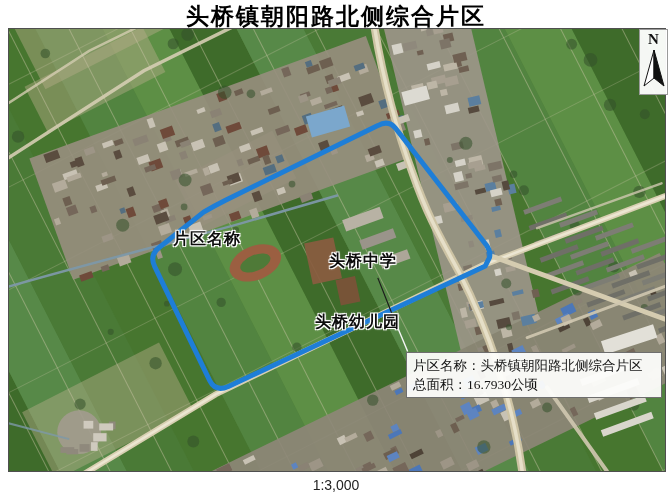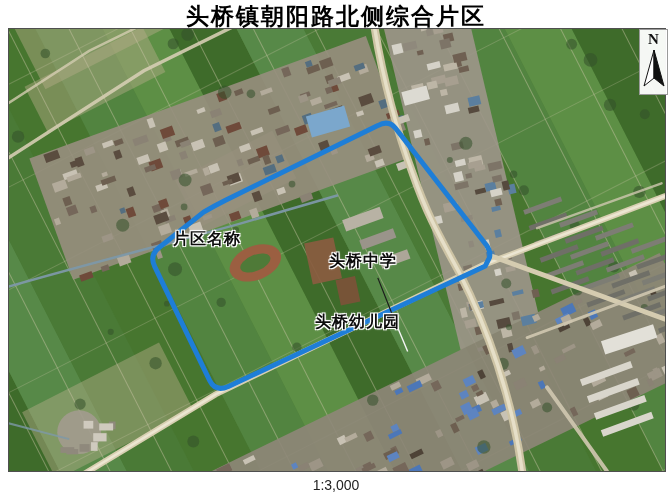--- a/index.html
+++ b/index.html
@@ -561,20 +561,24 @@
         <line x1="370" y1="250" x2="385" y2="288" stroke="#1c1c1c" stroke-width="1.2"></line>
         <line x1="385" y1="288" x2="400" y2="324" stroke="#f5f5f5" stroke-width="1.4"></line>
       </g>
     </svg>
   </div>
 
   <div class="map-label lbl-primary">片区名称</div>
   <div class="map-label lbl-middle">头桥中学</div>
   <div class="map-label lbl-kinder">头桥幼儿园</div>
 
+  <div class="info-box">
+    <div>片区名称：头桥镇朝阳路北侧综合片区</div>
+    <div>总面积：16.7930公顷</div>
+  </div>
 
 
   <div class="north-box">
     <div class="north-n">N</div>
     <svg width="22" height="42" viewBox="0 0 22 42">
       <polygon points="11,2 1,38 11,30" fill="#ffffff" stroke="#111" stroke-width="1"></polygon>
       <polygon points="11,2 21,38 11,30" fill="#111111" stroke="#111" stroke-width="1"></polygon>
     </svg>
   </div>
 

